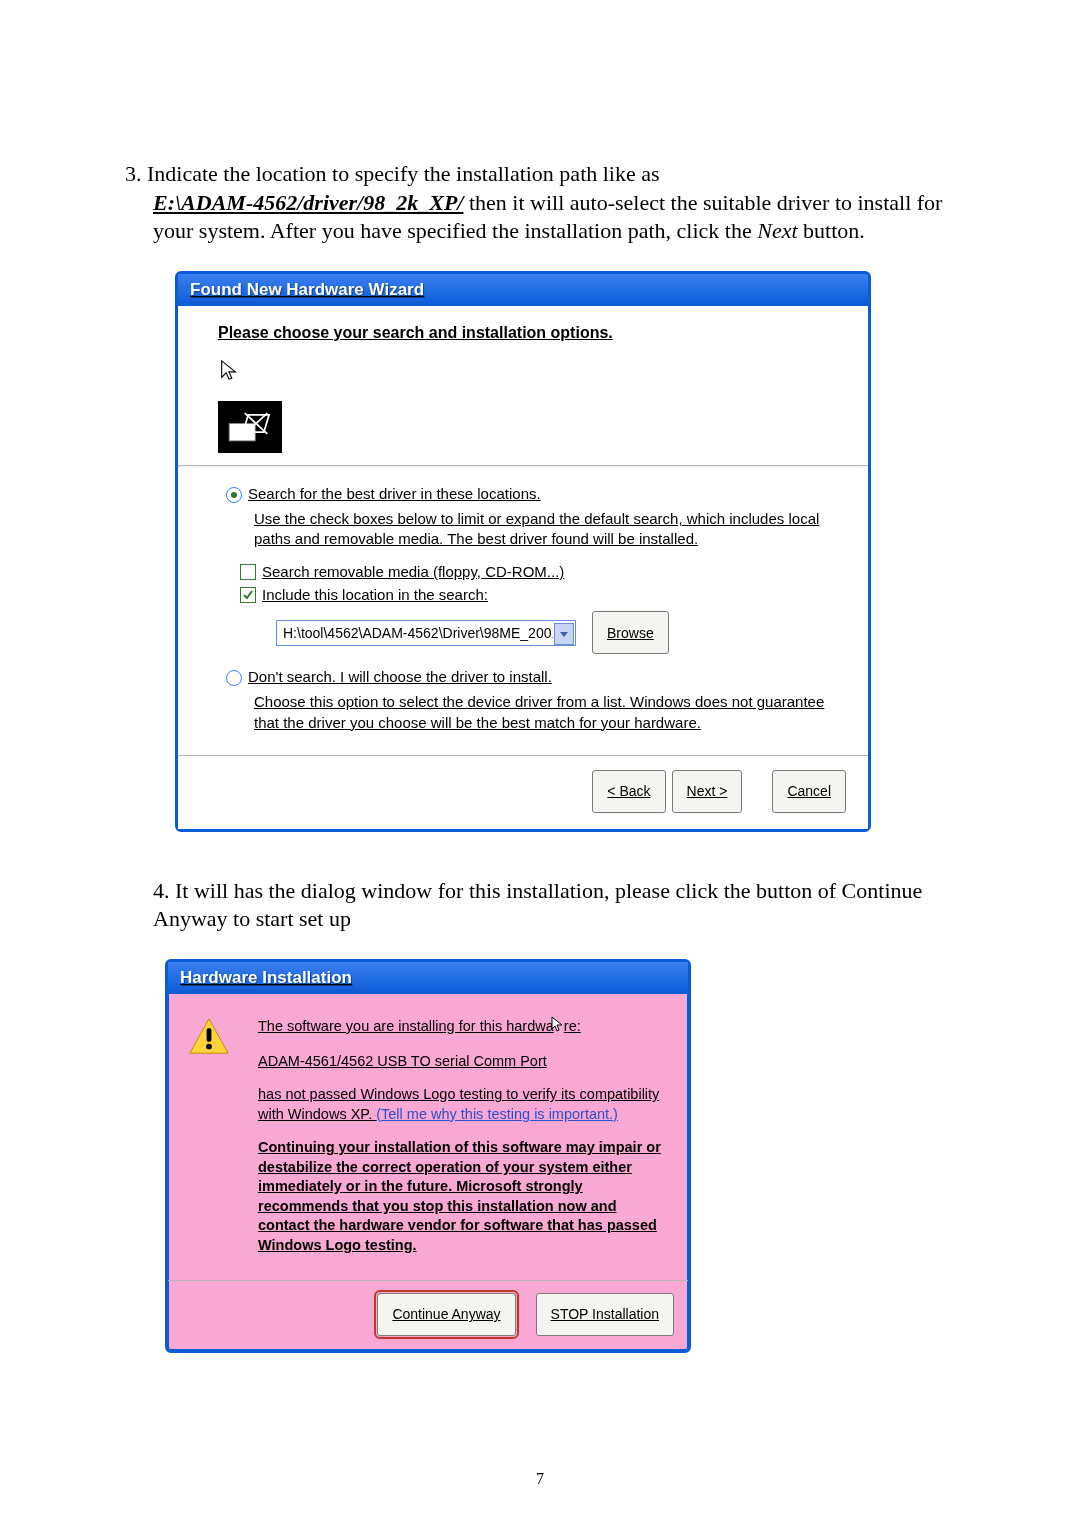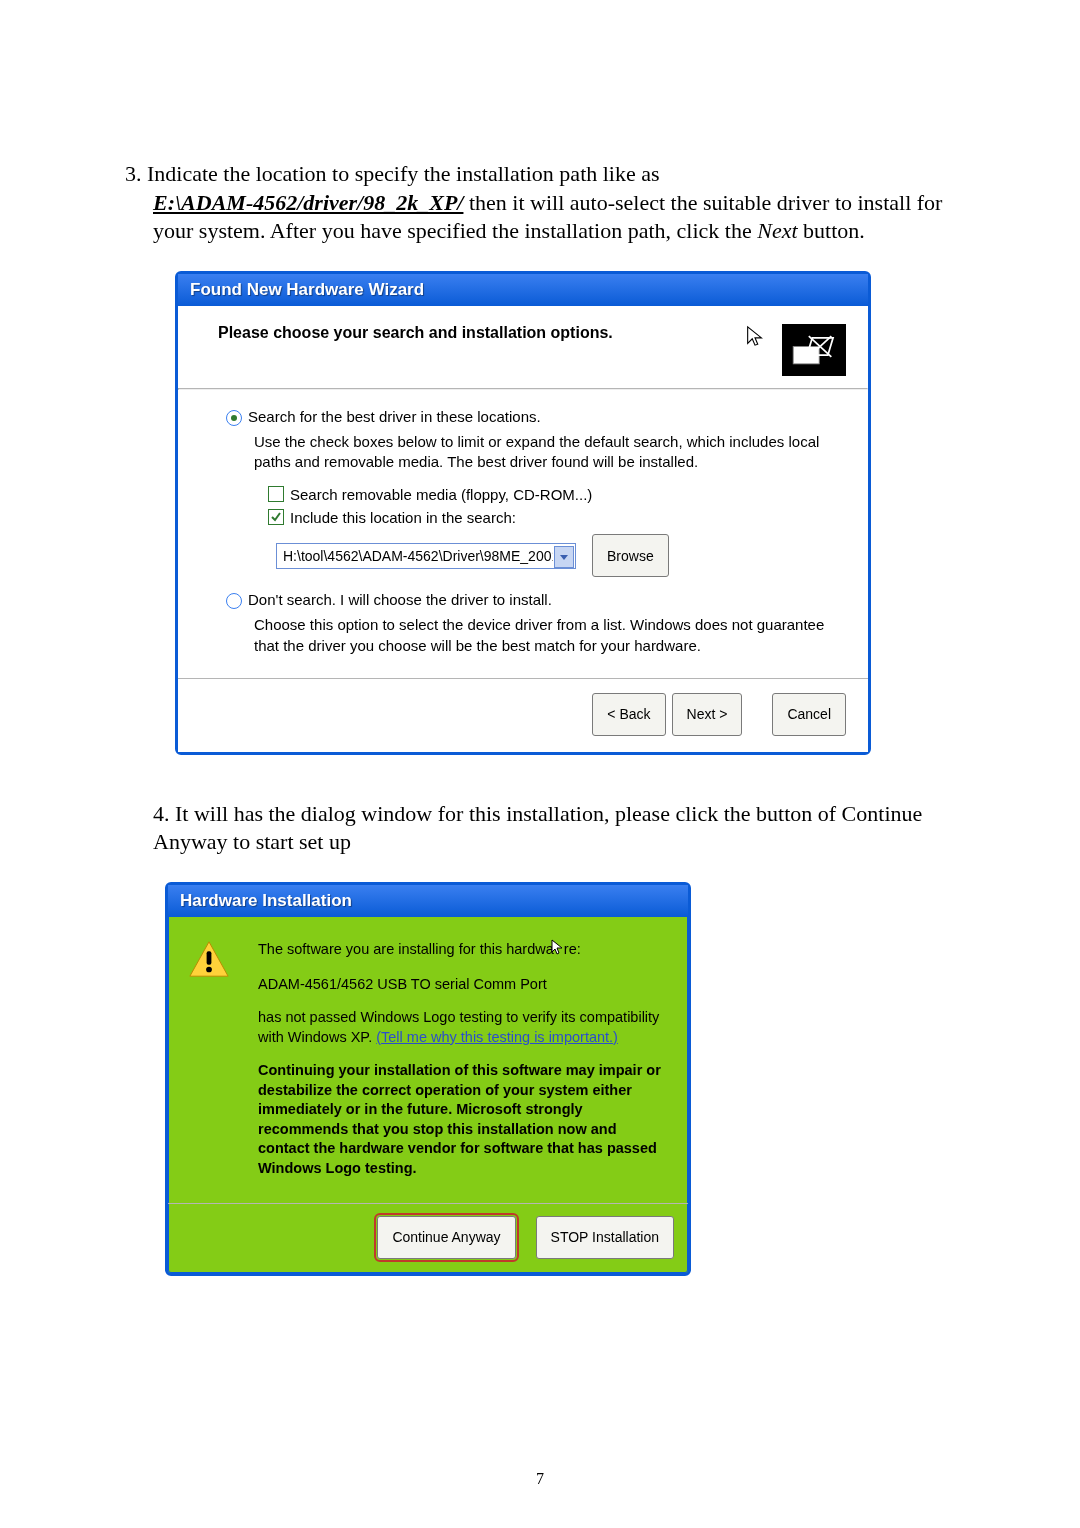--- a/index.html
+++ b/index.html
@@ -29,65 +29,67 @@
     text-decoration: underline;
     font-style: italic;
     font-weight: bold;
   }
   .italic { font-style: italic; }
 
   
   .xp-dialog {
     border: 3px solid #0a5bd6;
     border-radius: 6px;
-    background: #84cc16;
+    background: #f9a8d4;
     font-family: Tahoma, Arial, sans-serif;
     font-size: 15px;
     color: #000;
     box-shadow: 0 0 0 1px #0a5bd6 inset;
+    text-decoration: underline;
   }
   .xp-titlebar {
     background: linear-gradient(#3a7ff0, #0a5bd6);
     color: #fff;
     font-weight: bold;
     font-size: 17px;
     padding: 6px 12px;
     text-shadow: 1px 1px 1px rgba(0,0,0,.4);
   }
   .xp-body { background: #fff; }
 
   
   .wizard { width: 690px; margin-left: 50px; }
   .wizard-header {
     display: flex;
     align-items: flex-start;
     padding: 18px 22px 12px 40px;
     gap: 16px;
     position: relative;
+    flex-direction: column;
   }
   .wizard-header .title {
     font-weight: bold;
     font-size: 16px;
     flex: 1;
   }
   .cursor-icon svg { width: 22px; height: 24px; }
   .wizard-badge {
     width: 62px; height: 50px;
     background: #000;
     border: 1px solid #000;
     display: flex; align-items: center; justify-content: center;
   }
   .wizard-badge svg { width: 52px; height: 42px; }
   .wizard-divider { border-top: 1px solid #b5b5b5; margin: 0; }
   .wizard-content { padding: 18px 30px 8px 48px; }
   .opt-row { display: flex; align-items: flex-start; gap: 6px; margin-bottom: 6px; }
   .radio { width: 14px; height: 14px; border: 1px solid #3a7ff0; border-radius: 50%; display:inline-flex; align-items:center; justify-content:center; margin-top:2px; }
   .radio.checked::after { content:""; width:6px; height:6px; background:#2f7a2f; border-radius:50%; display:block; }
   .opt-desc { margin: 6px 0 14px 28px; line-height: 1.35; }
-  .sub-row { display:flex; gap:6px; margin: 6px 0 6px 42px; }
+  .sub-row { display:flex; align-items:center; gap:6px; margin: 6px 0 6px 14px; }
   .chk { width:14px; height:14px; border:1px solid #2f7a2f; display:inline-flex; align-items:center; justify-content:center; }
   .chk.checked { color:#2f7a2f; }
   .chk.checked svg { width:12px; height:12px; }
   .path-row { display:flex; align-items:center; gap:16px; margin: 8px 0 14px 50px; }
   .path-input {
     height: 26px;
     border: 1px solid #6b8fd6;
     padding: 2px 22px 2px 6px;
     font-family: Tahoma, Arial, sans-serif;
     font-size: 14px;

